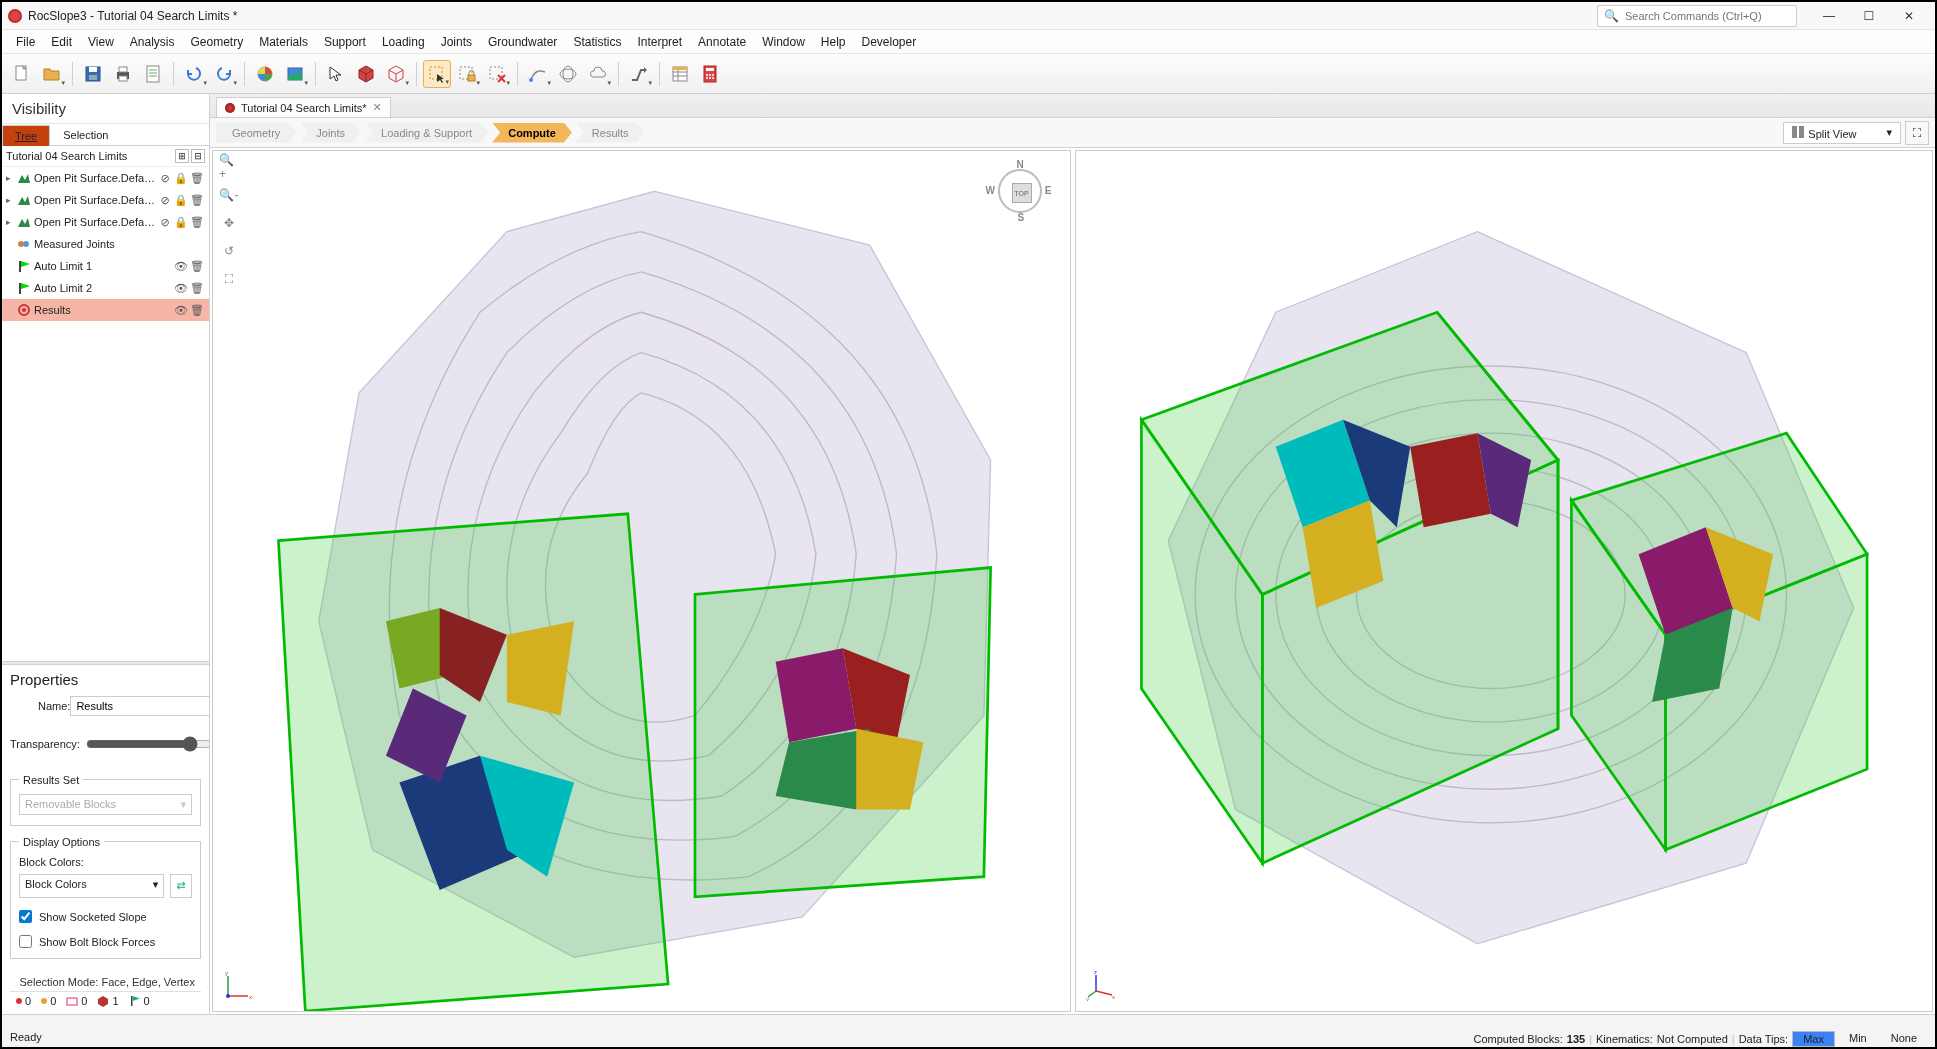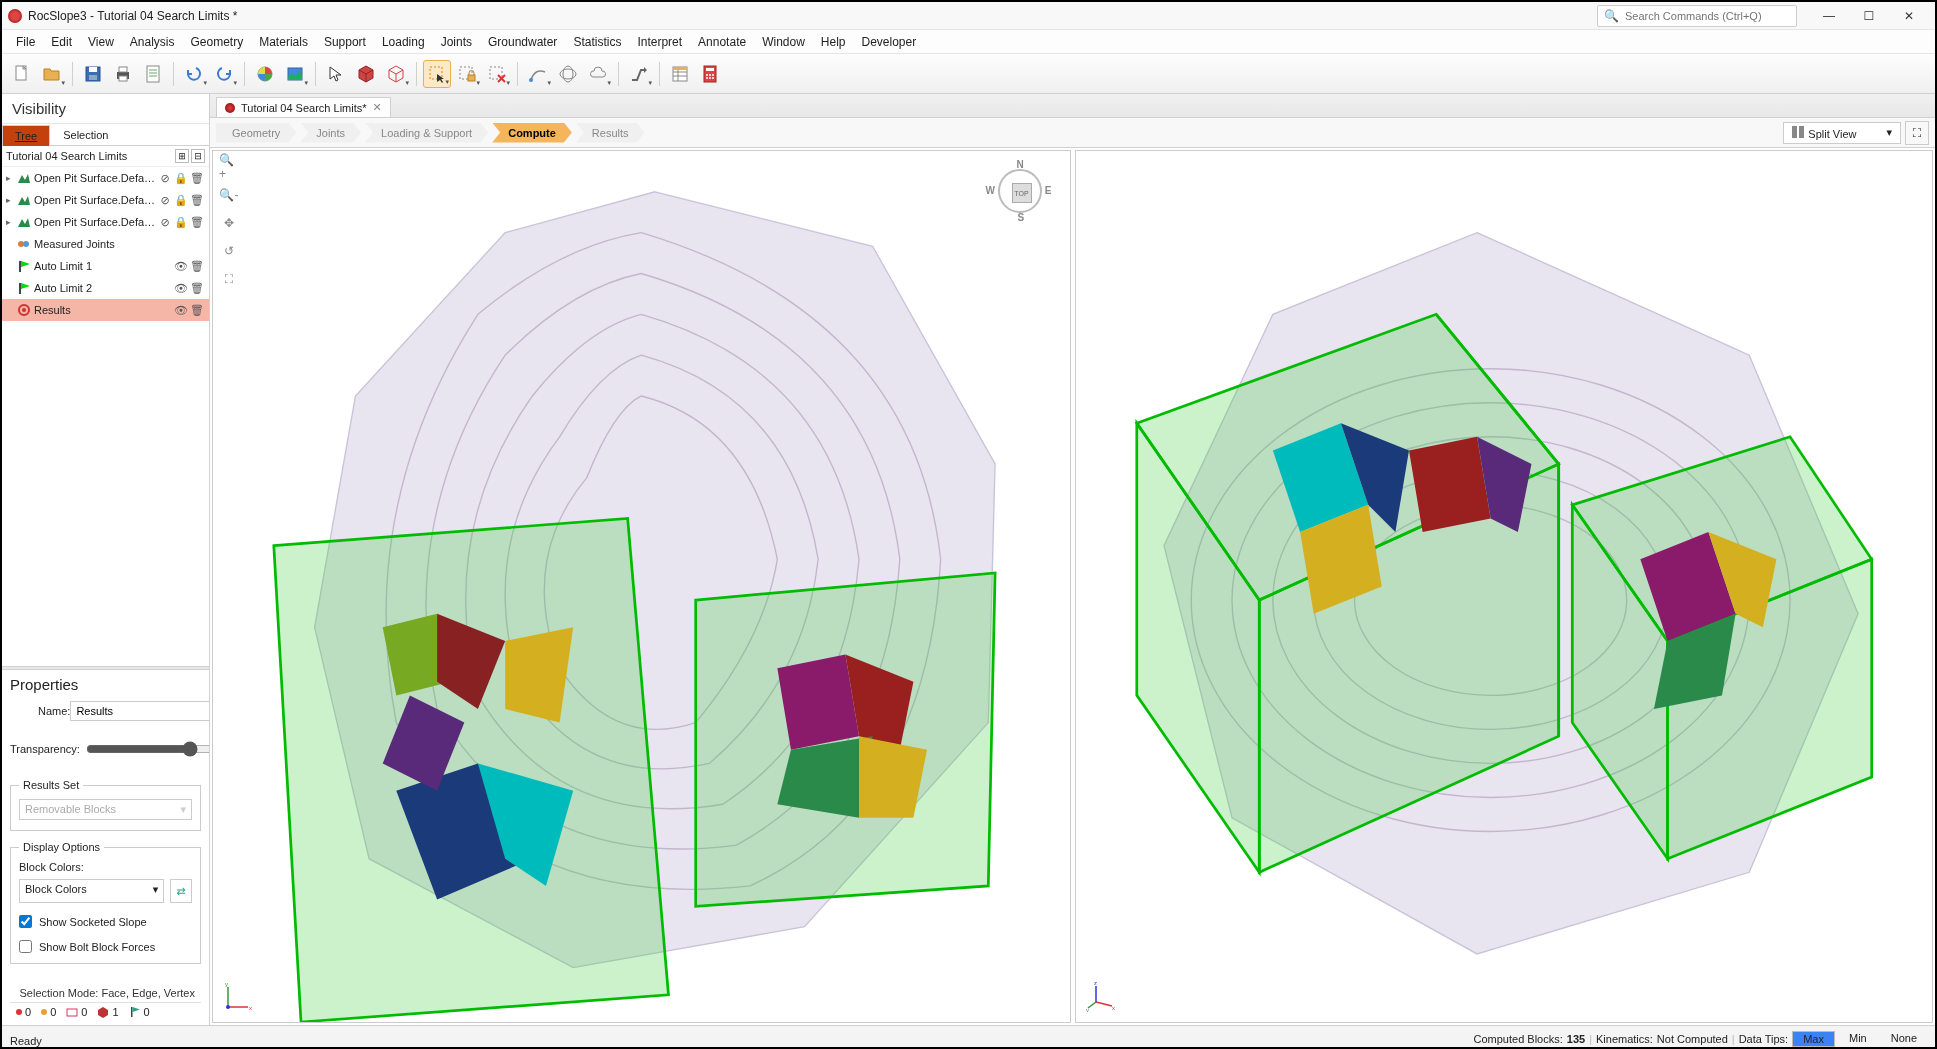--- a/index.html
+++ b/index.html
@@ -92,21 +92,21 @@
 .compass { position:absolute; top:10px; right:20px; width:60px; height:60px; }
 .compass .ring { position:absolute; inset:8px; border:2px solid #bbb; border-radius:50%;}
 .compass .cube { position:absolute; top:22px; left:22px; width:20px; height:20px; background:#ddd; border:1px solid #aaa; font-size:7px; display:flex; align-items:center; justify-content:center; color:#666;}
 .compass .lbl { position:absolute; font-size:10px; color:#888; font-weight:600;}
 .axis-gizmo { position:absolute; bottom:10px; left:10px; width:30px; height:30px;}
 
 
 .terrain-svg { position:absolute; inset:0; width:100%; height:100%; }
 
 
-.status-bar { height: 22px; display: flex; align-items: flex-end; padding: 0 8px; background: #f4f4f4; border-top: 1px solid #d0d0d0; font-size: 11px; gap: 12px;}
+.status-bar { height: 22px; display: flex; align-items: flex-start; padding: 16px 8px; background: #f4f4f4; border-top: 1px solid #d0d0d0; font-size: 11px; gap: 12px;}
 .status-bar .right { margin-left:auto; display:flex; align-items:center; gap:4px;}
 .status-bar .seg { display:flex; align-items:center; gap:4px;}
 .status-bar .btn { padding:1px 10px; background:#3b82f6; border:1px solid #bbb; cursor:pointer;}
 .status-bar .btn.flat { background:transparent; border:none;}
 .status-bar .sep { color:#bbb; }
 </style>
 </head>
 <body>
 
 <div class="title-bar">

